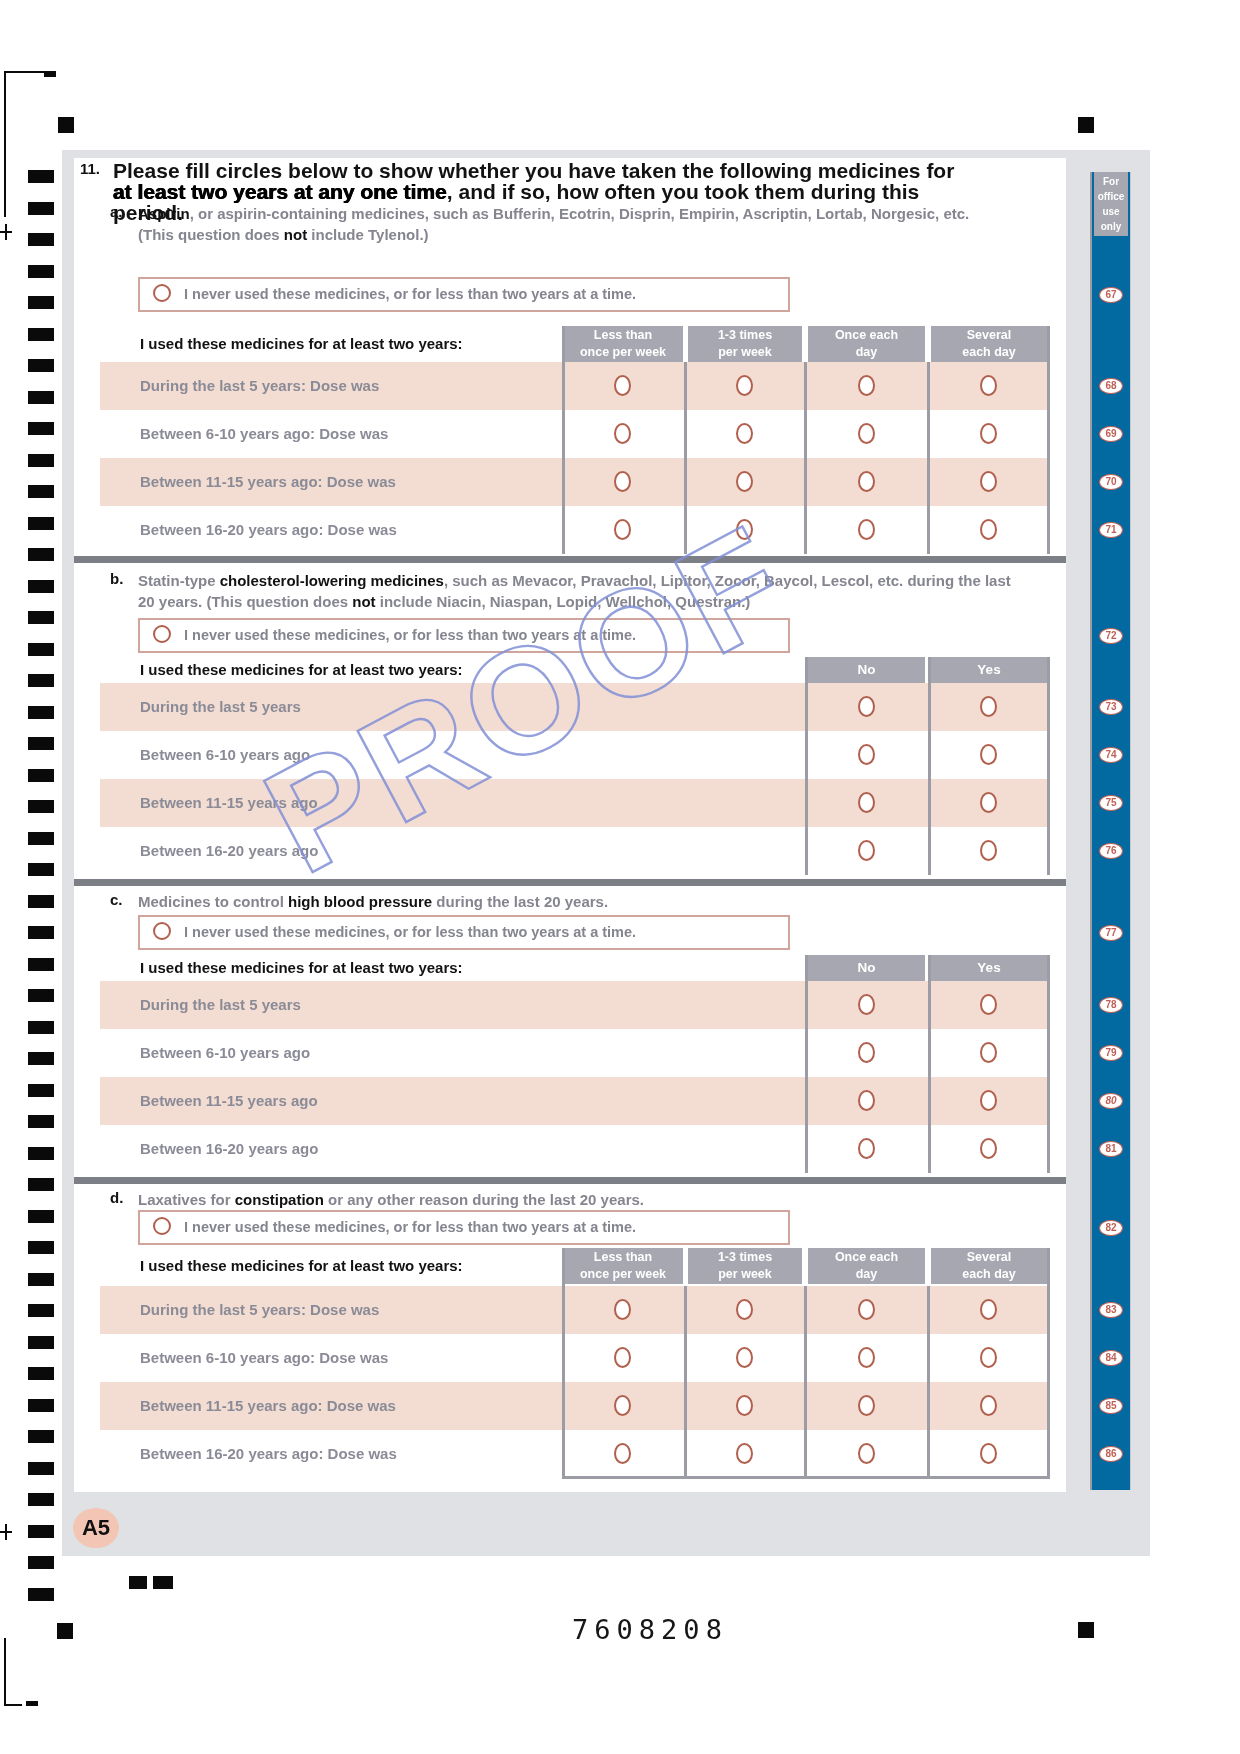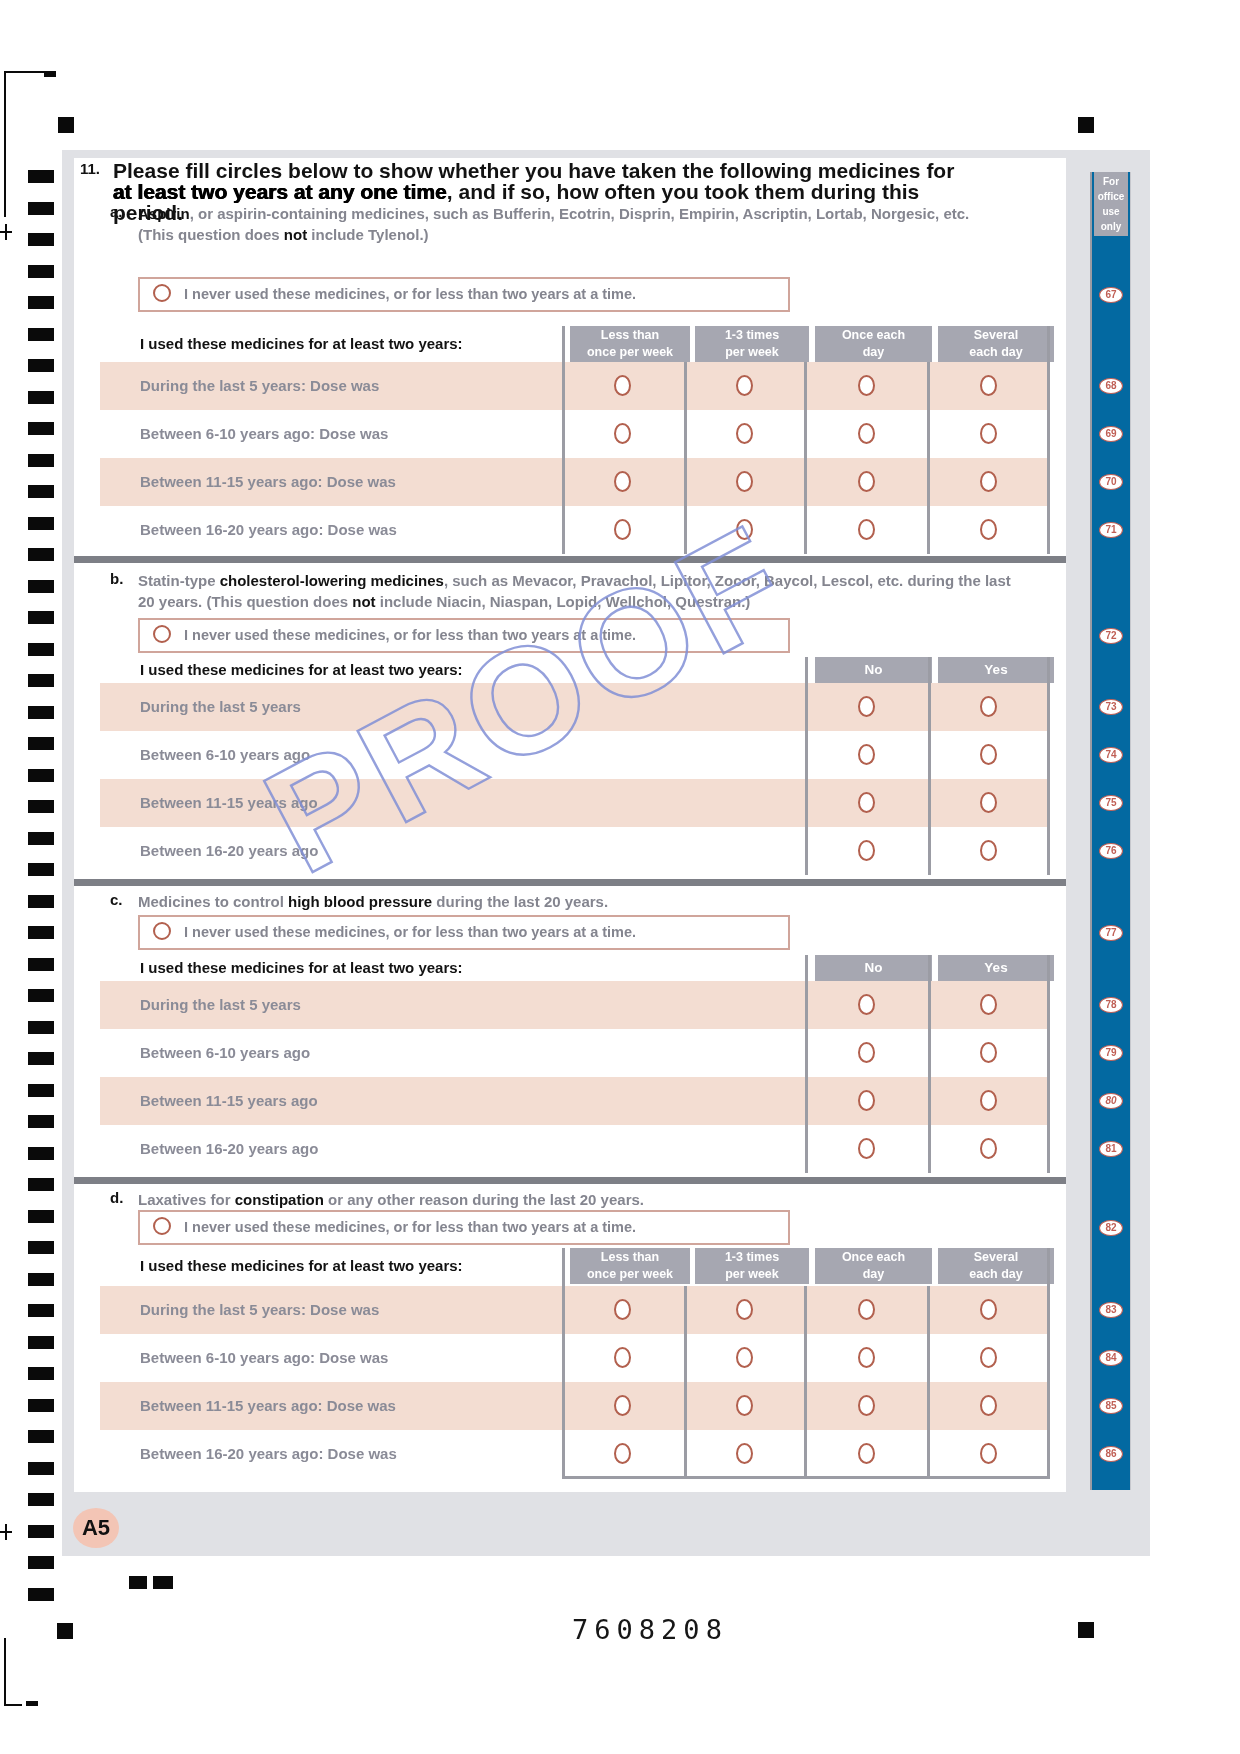--- a/index.html
+++ b/index.html
@@ -32,21 +32,21 @@
   
   .neverbox{position:absolute;left:138px;width:652px;height:35px;border:2px solid #d0a59b;background:#fff;box-sizing:border-box;}
   .neverbox .ncircle{position:absolute;left:13px;top:5px;width:18px;height:18px;border:2px solid #b2604e;border-radius:50%;background:#fff;box-sizing:border-box;cursor:pointer;}
   .neverbox .nlabel{position:absolute;left:44px;top:0;line-height:31px;font-size:14.5px;font-weight:bold;color:#84858f;white-space:nowrap;}
 
   
   .qtable{position:absolute;left:100px;width:950px;}
   .usedlabel{position:absolute;left:40px;top:0;font-size:15px;font-weight:bold;color:#121212;white-space:nowrap;}
   .freq .usedlabel{line-height:36px;}
   .yn .usedlabel{line-height:26px;}
-  .hbox{position:absolute;top:0;background:#a6a7b1;color:#fff;text-align:center;font-weight:bold;margin-left:7px;}
+  .hbox{position:absolute;top:0;background:#a6a7b1;color:#fff;text-align:center;font-weight:bold;}
   .freq .hbox{height:36px;font-size:12.5px;line-height:17px;padding-top:1px;box-sizing:border-box;}
   .yn .hbox{height:26px;font-size:13.5px;line-height:26px;}
   .hbox span{display:block;}
   .trow{position:absolute;left:0;width:950px;height:48px;}
   .trow.pink{background:#f3ddd2;}
   .rlabel{position:absolute;left:40px;top:0;line-height:48px;font-size:15px;font-weight:bold;color:#8a8b97;white-space:nowrap;}
   .circle{position:absolute;top:13px;width:17px;height:21px;border:2px solid #b2604e;border-radius:50%;background:#fff;box-sizing:border-box;cursor:pointer;}
   .vline{position:absolute;width:3px;background:#9b9ca4;}
   .tbottom{position:absolute;height:3px;background:#9b9ca4;left:462px;width:488px;}
 

